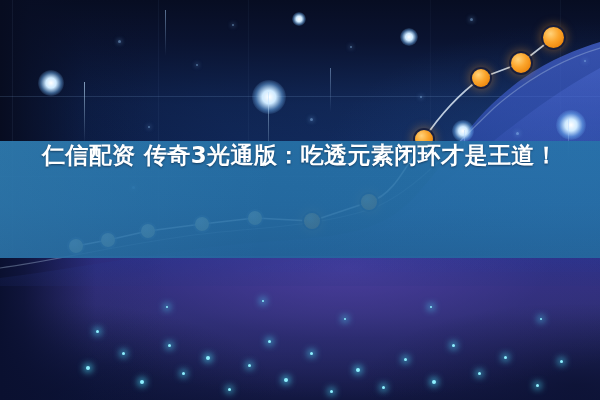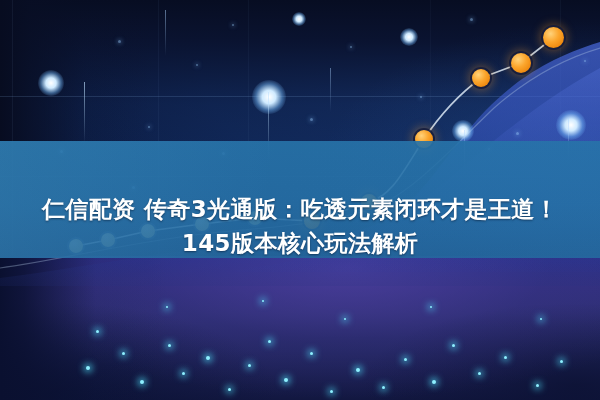--- a/index.html
+++ b/index.html
@@ -125,22 +125,21 @@
   }
   #title-wrap {
     position: absolute;
     left: 0;
     top: 141px;
     width: 600px;
     height: 117px;
     display: flex;
     flex-direction: column;
     align-items: center;
-    justify-content: flex-end;
-    gap: 6px;
+    justify-content: flex-start;
   }
   .title-line {
     color: #ffffff;
     font-size: 23px;
     font-weight: bold;
     letter-spacing: 0.4px;
     line-height: 1.25;
     white-space: nowrap;
     text-shadow: 0 1px 2px rgba(8,24,48,0.55);
   }
@@ -318,16 +317,15 @@
     <div class="marker" style="left:472px; top:69px;  width:18px; height:18px;"></div>
     <div class="marker" style="left:511px; top:53px;  width:20px; height:20px;"></div>
     <div class="marker" style="left:543px; top:27px;  width:21px; height:21px;"></div>
   </div>
 
   <div id="title-band"></div>
   <div id="title-band-sheen"></div>
 
   <div id="title-wrap">
     <div class="title-line">仁信配资 传奇3光通版：吃透元素闭环才是王道！</div>
-    <div class="title-line">145版本核心玩法解析</div>
   </div>
 
 </div>
 
 </body></html>

